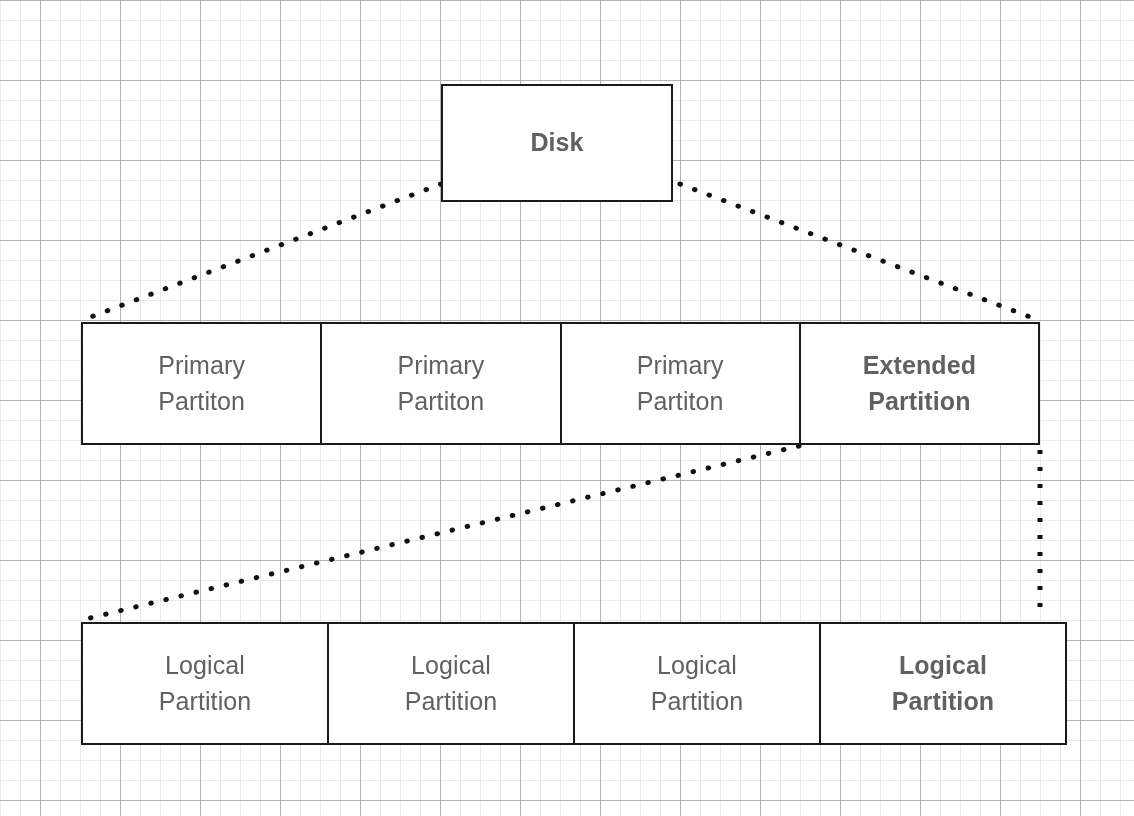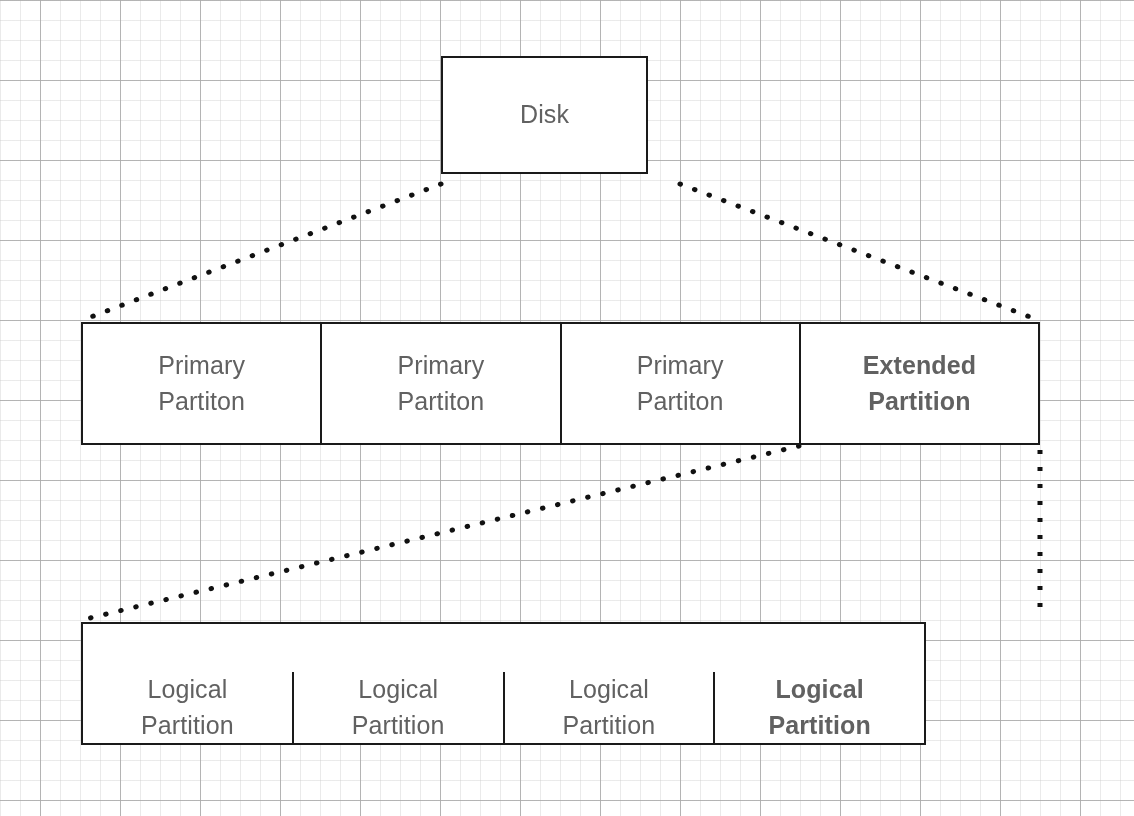--- a/index.html
+++ b/index.html
@@ -94,34 +94,34 @@
 
 <div id="canvas">
 
   <svg class="svg-layer" width="1134" height="816" viewBox="0 0 1134 816">
     <line x1="441" y1="184" x2="83" y2="320" stroke="#111111" stroke-width="5" stroke-linecap="round" stroke-dasharray="0.5 15"></line>
     <line x1="680" y1="184" x2="1038" y2="320" stroke="#111111" stroke-width="5" stroke-linecap="round" stroke-dasharray="0.5 15"></line>
     <line x1="799" y1="446" x2="90" y2="618" stroke="#111111" stroke-width="5" stroke-linecap="round" stroke-dasharray="0.5 15"></line>
     <line x1="1040" y1="450" x2="1040" y2="618" stroke="#111111" stroke-width="5" stroke-linecap="butt" stroke-dasharray="4 13"></line>
   </svg>
 
-  <div class="node-box" id="disk-box" style="left: 441px; top: 56px; width: 207px; height: 118px;">Disk</div>
+  <div class="node-box" id="disk-box" style="left: 441px; top: 84px; width: 232px; height: 118px; font-weight: bold;">Disk</div>
 
   <div class="row-band" id="row-partitions" style="left: 81px; top: 322px; width: 959px; height: 123px;">
     <div class="cell">Primary
 Partiton</div>
     <div class="cell">Primary
 Partiton</div>
     <div class="cell">Primary
 Partiton</div>
     <div class="cell">Extended
 Partition</div>
   </div>
 
-  <div class="row-band" id="row-logical" style="left: 81px; top: 622px; width: 845px; height: 123px; align-items: flex-end;">
+  <div class="row-band" id="row-logical" style="left: 81px; top: 622px; width: 986px; height: 123px;">
     <div class="cell">Logical
 Partition</div>
     <div class="cell">Logical
 Partition</div>
     <div class="cell">Logical
 Partition</div>
     <div class="cell">Logical
 Partition</div>
   </div>
 

